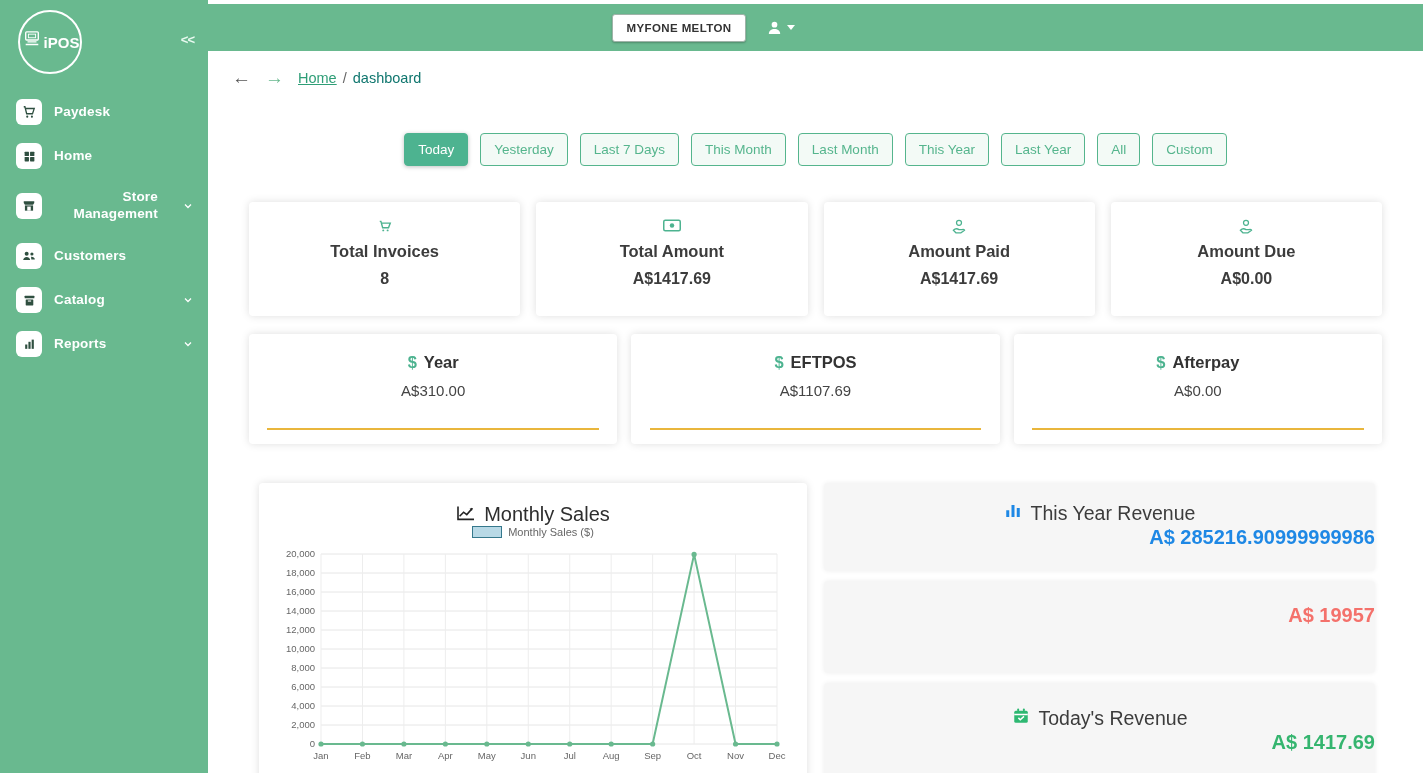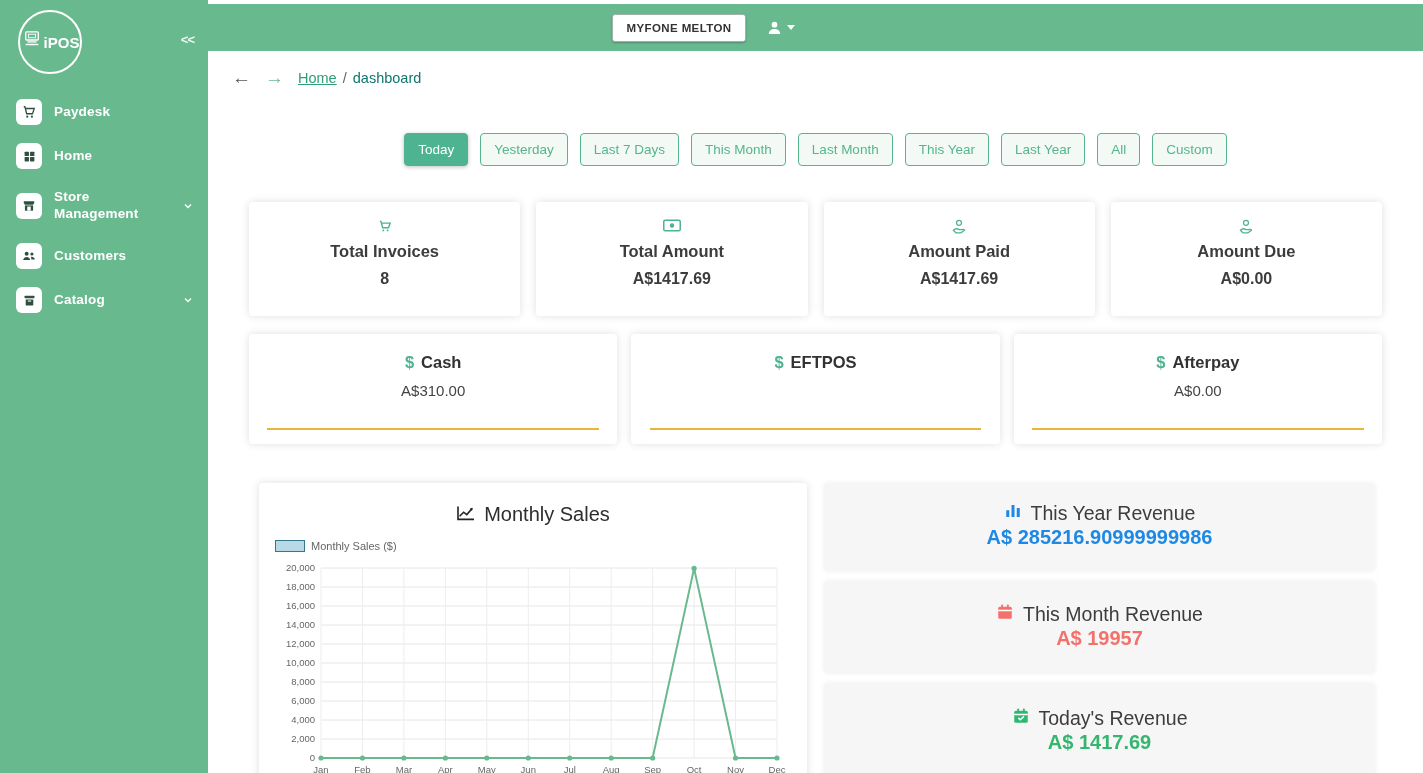--- a/index.html
+++ b/index.html
@@ -16,21 +16,21 @@
   .user-menu svg { display:block; }
   .caret { width:0; height:0; border-left:4px solid transparent; border-right:4px solid transparent; border-top:5px solid #fff; }
 
   
   .sidebar { position:fixed; top:0; left:0; width:208px; height:773px; background:#69b98f; z-index:10; }
   .sidebar-head { display:flex; justify-content:space-between; align-items:flex-start; padding:10px 14px 6px 18px; }
   .logo-circle { width:64px; height:64px; border:2px solid #fff; border-radius:50%;
                  display:flex; flex-direction:row; align-items:center; justify-content:center; gap:1px; }
   .logo-circle .logo-text { color:#fff; font-size:15px; font-weight:bold; line-height:1; }
   .collapse-btn { color:#eafaf1; font-size:13px; font-weight:bold; letter-spacing:-1px; margin-top:22px; cursor:pointer; }
-  .nav { margin-top:10px; }
+  .nav { margin-top:10px;text-align:right; }
   .nav-item { display:flex; align-items:center; gap:12px; min-height:44px; padding:0 14px 0 16px; cursor:pointer; }
   .nav-item.tall { min-height:56px; }
   .nav-icon { width:26px; height:26px; background:#fff; border-radius:6px; flex:0 0 26px;
               display:flex; align-items:center; justify-content:center; }
   .nav-label { color:#fff; font-size:13.5px; font-weight:600; letter-spacing:.2px; line-height:1.25; max-width:104px; }
   .nav-chevron { margin-left:auto; display:flex; align-items:center; }
 
   
   .main { margin-left:208px; padding-top:47px; width:1215px; background:#fff; }
 
@@ -59,27 +59,27 @@
   .pay-title { font-size:16.5px; font-weight:bold; color:#333; }
   .pay-symbol { color:#4db390; margin-right:7px; font-weight:bold; }
   .pay-value { font-size:15px; color:#444; margin-top:10px; }
   .pay-underline { position:absolute; left:5%; right:5%; bottom:14px; border-bottom:2px solid #e9b63c; }
 
   .bottom { display:flex; gap:17px; padding:0 48px 0 51px; margin-top:39px; align-items:flex-start; }
   .chart-card { width:548px; background:#fff; border-radius:4px; box-shadow:0 0 8px rgba(0,0,0,.13);
                 padding:14px 16px 10px; height:330px; }
   .chart-title { display:flex; align-items:center; justify-content:center; gap:8px;
                  font-size:20px; color:#2e2e2e; margin-top:6px; }
-  .chart-legend { display:flex; align-items:center; justify-content:flex-start; gap:6px; margin-top:14px; }
+  .chart-legend { display:flex; align-items:center; justify-content:center; gap:6px; }
   .legend-swatch { width:30px; height:12px; background:#b8d9e6; border:1px solid #35788c; }
   .legend-label { font-size:11px; color:#666; }
   .chart-wrap { margin-top:8px; }
 
   .rev-col { flex:1; display:flex; flex-direction:column; gap:10px; }
-  .rev-card { background:#f6f6f6; border-radius:4px; box-shadow:0 0 5px rgba(0,0,0,.07); text-align:center; }
+  .rev-card { background:#f6f6f6; border-radius:4px; box-shadow:0 0 5px rgba(0,0,0,.07); text-align:right; }
   .rev-card.c0 { height:88px; padding-top:19px; }
   .rev-card.c1 { height:92px; padding-top:22px; }
   .rev-card.c2 { height:110px; padding-top:24px; }
   .rev-title { display:flex; align-items:center; justify-content:center; gap:9px; font-size:19.5px; color:#3c3c3c; }
   .rev-value { font-size:20px; font-weight:bold; margin-top:1px; }
 </style>
 </head>
 <body>
 
 <header class="topbar">
@@ -172,20 +172,35 @@
           </svg>
       </span>
       <span class="nav-label">Catalog</span>
       <span class="nav-chevron">
         <svg width="12" height="12" viewBox="0 0 24 24">
             <polyline points="6 9 12 15 18 9" fill="none" stroke="#fff" stroke-width="2.5"></polyline>
           </svg>
       </span>
     </div>
 
+    <div class="nav-item">
+      <span class="nav-icon">
+        <svg width="13" height="13" viewBox="0 0 24 24" fill="#2f4f40">
+            <rect x="4" y="12" width="4" height="8"></rect>
+            <rect x="10" y="7" width="4" height="13"></rect>
+            <rect x="16" y="3" width="4" height="17"></rect>
+          </svg>
+      </span>
+      <span class="nav-label">Reports</span>
+      <span class="nav-chevron">
+        <svg width="12" height="12" viewBox="0 0 24 24">
+            <polyline points="6 9 12 15 18 9" fill="none" stroke="#fff" stroke-width="2.5"></polyline>
+          </svg>
+      </span>
+    </div>
   </nav>
 </aside>
 
 <main class="main">
 
   <div class="breadcrumb-row">
     <span class="arrow-back">←</span>
     <span class="arrow-fwd">→</span>
     <span>
       <span class="crumb-home">Home</span>
@@ -245,26 +260,27 @@
             <path d="M3 18c3-3 6-3 9-1h5c2-1 4 0 4 1l-6 4H7z" fill="none" stroke="#4db390" stroke-width="2"></path>
           </svg>
       </div>
       <div class="stat-title">Amount Due</div>
       <div class="stat-value">A$0.00</div>
     </div>
   </div>
 
   <div class="pay-row">
     <div class="pay-card">
-      <div class="pay-title"><span class="pay-symbol">$</span><span>Cash</span></div>
+      <div class="pay-title"><span class="pay-symbol">$</span><span>Year</span></div>
       <div class="pay-value">A$310.00</div>
       <div class="pay-underline"></div>
     </div>
     <div class="pay-card">
       <div class="pay-title"><span class="pay-symbol">$</span><span>EFTPOS</span></div>
+      <div class="pay-value">A$1107.69</div>
       <div class="pay-underline"></div>
     </div>
     <div class="pay-card">
       <div class="pay-title"><span class="pay-symbol">$</span><span>Afterpay</span></div>
       <div class="pay-value">A$0.00</div>
       <div class="pay-underline"></div>
     </div>
   </div>
 
   <div class="bottom">
@@ -356,31 +372,20 @@
                 <rect x="3" y="11" width="4" height="9"></rect>
                 <rect x="10" y="4" width="4" height="16"></rect>
                 <rect x="17" y="8" width="4" height="12"></rect>
               </svg>
           </span>
           <span>This Year Revenue</span>
         </div>
         <div class="rev-value" style="color: rgb(30, 136, 229);">A$ 285216.90999999986</div>
       </div>
       <div class="rev-card c1">
-        <div class="rev-title">
-          <span>
-            <svg width="18" height="18" viewBox="0 0 24 24" fill="#f4716b">
-                <rect x="3" y="5" width="18" height="16" rx="2"></rect>
-                <rect x="7" y="2" width="2.4" height="5" rx="1"></rect>
-                <rect x="14.6" y="2" width="2.4" height="5" rx="1"></rect>
-                <rect x="3" y="9" width="18" height="2" fill="#fff"></rect>
-              </svg>
-          </span>
-          <span>This Month Revenue</span>
-        </div>
         <div class="rev-value" style="color: rgb(244, 113, 107);">A$ 19957</div>
       </div>
       <div class="rev-card c2">
         <div class="rev-title">
           <span>
             <svg width="18" height="18" viewBox="0 0 24 24" fill="#2eb872">
                 <rect x="3" y="5" width="18" height="16" rx="2"></rect>
                 <rect x="7" y="2" width="2.4" height="5" rx="1"></rect>
                 <rect x="14.6" y="2" width="2.4" height="5" rx="1"></rect>
                 <rect x="3" y="9" width="18" height="2" fill="#fff"></rect>

